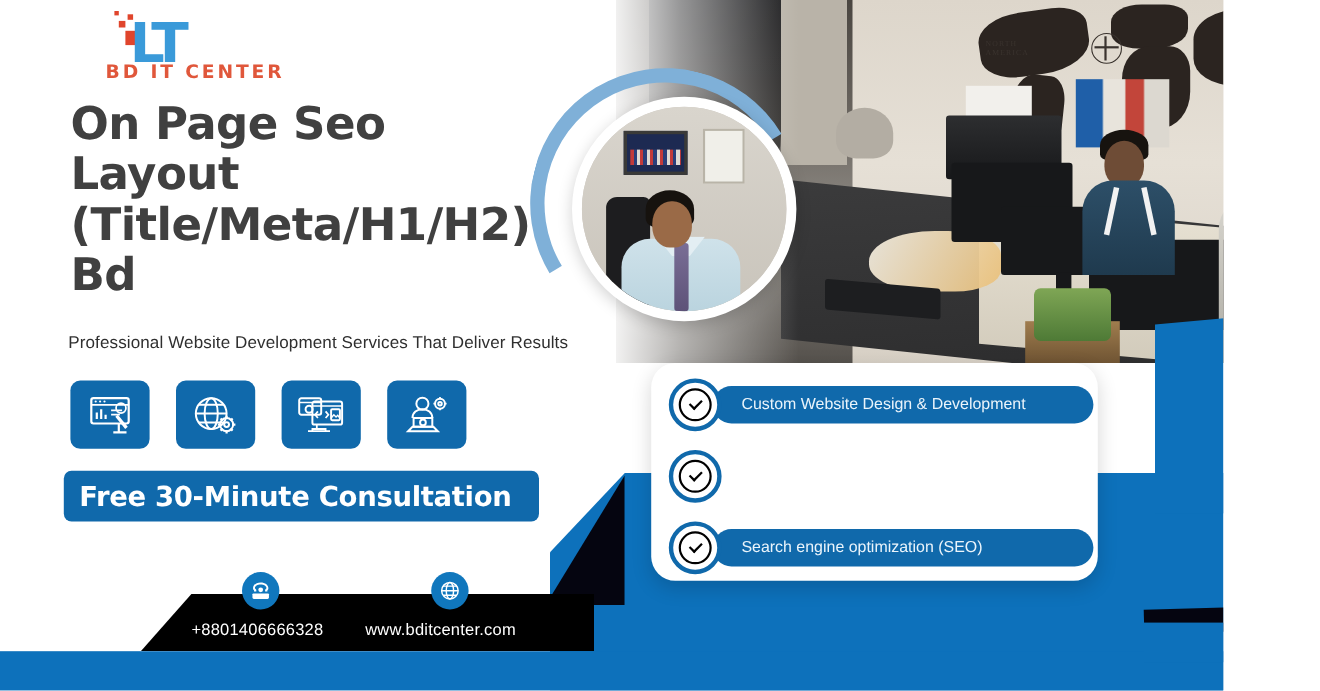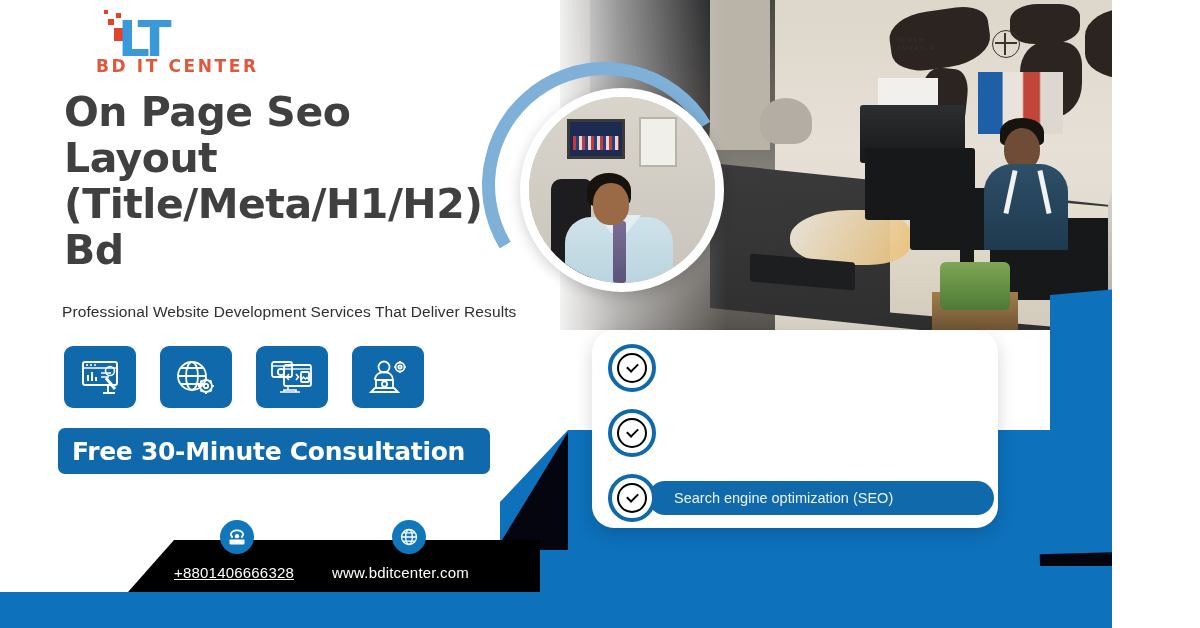--- a/index.html
+++ b/index.html
@@ -164,21 +164,21 @@
   .black-right{position:absolute;left:1155px;top:362px;width:45px;height:266px;background:#050510;}
   .black-right-2{position:absolute;left:1040px;top:552px;width:160px;height:22px;background:#050510;
     transform:rotate(-1.6deg);}
   .blue-right-2{position:absolute;left:1040px;top:566px;width:160px;height:36px;background:#0d71bb;}
 
   .contact{position:absolute;left:150px;top:520px;width:420px;height:72px;}
   .cbadge{position:absolute;width:34px;height:34px;border-radius:50%;background:#1077bd;
     display:flex;align-items:center;justify-content:center;}
   .cb1{left:70px;top:0px;} .cb2{left:242px;top:0px;}
   .ctext{position:absolute;top:44px;color:#ffffff;font-size:15px;letter-spacing:.2px;}
-  .ct1{left:24px;text-decoration:underline;} .ct2{left:182px;}
+  .ct1{left:24px;} .ct2{left:182px;}
 </style>
 </head>
 <body>
 
 <div class="banner">
 
   <div class="photo-wrap">
     <div class="photo">
       <div class="wall"></div>
       <div class="map">
@@ -328,20 +328,23 @@
   <div class="blue-right-1"></div>
   <div class="black-right"></div>
   <div class="black-right-2"></div>
   <div class="blue-right-2"></div>
 
   <div class="fcard">
     <div class="frow fr1">
       <div class="chk">
           <div class="chk-in"></div>
         </div>
+      <div class="fpill">
+        <span>Custom Website Design &amp; Development</span>
+      </div>
     </div>
     <div class="frow fr2">
       <div class="chk">
           <div class="chk-in"></div>
         </div>
     </div>
     <div class="frow fr3">
       <div class="chk">
           <div class="chk-in"></div>
         </div>

